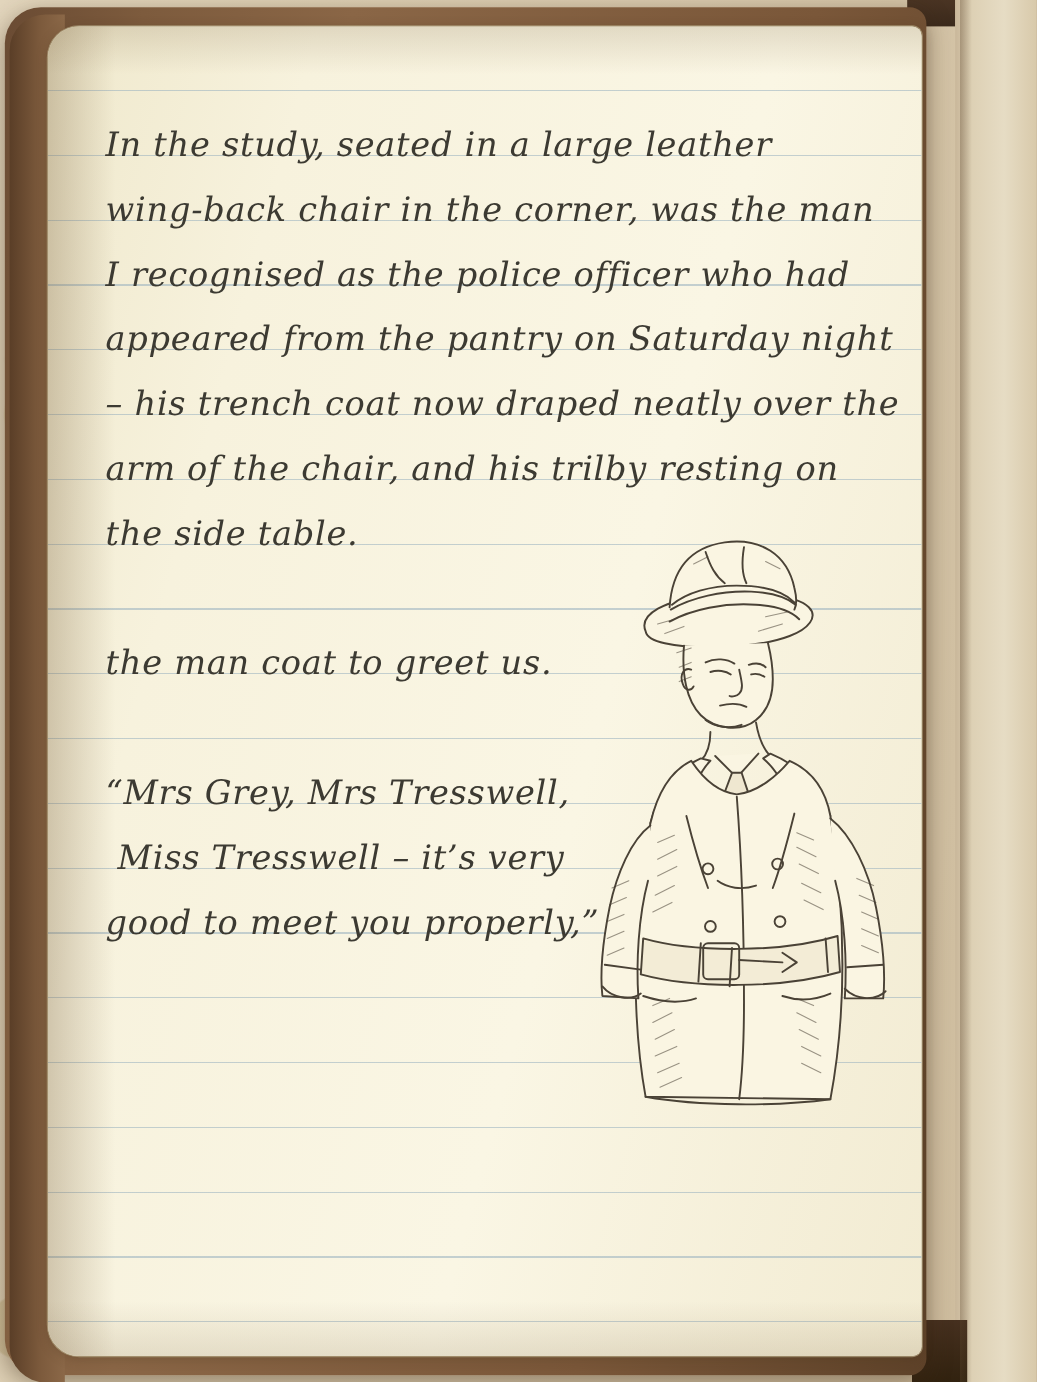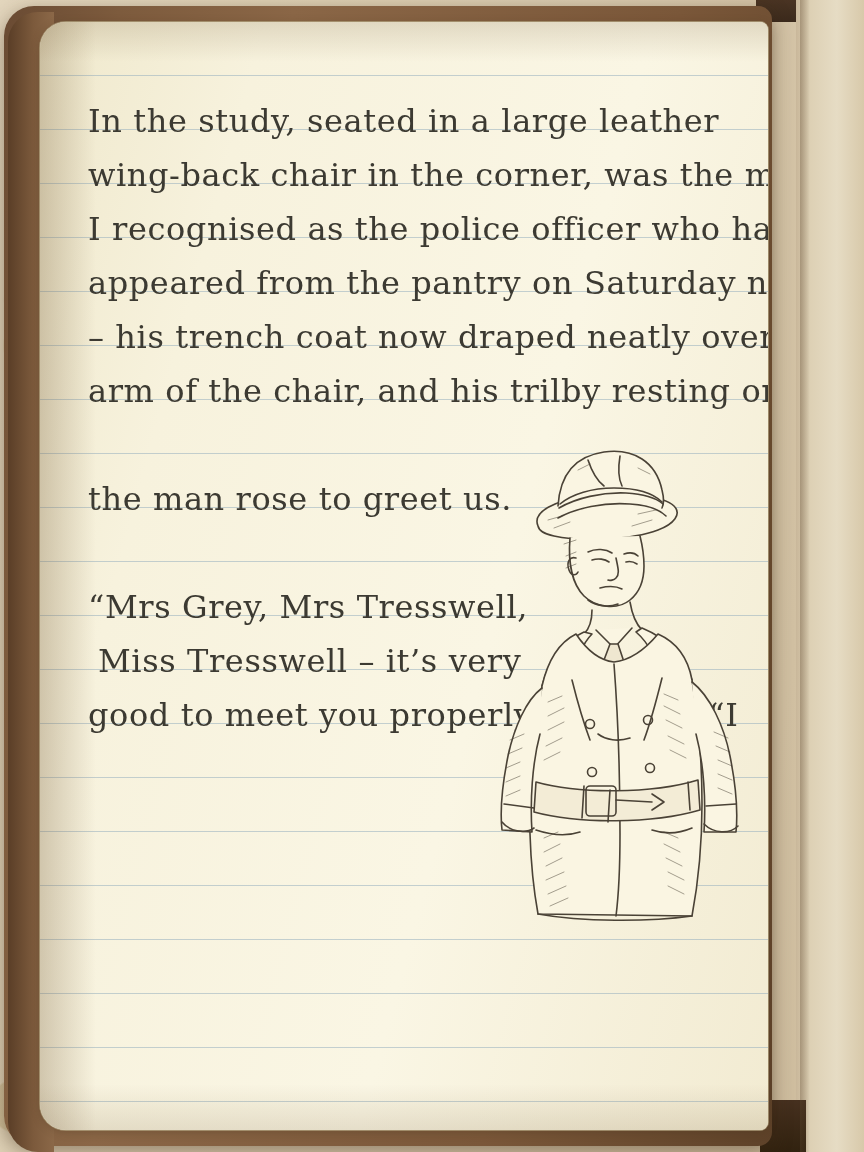--- a/index.html
+++ b/index.html
@@ -163,21 +163,22 @@
     width: 640px;
     z-index: 3;
   }
   .para {
     margin: 0 0 54px 0;
   }
   .hw-line {
     height: 54px;
     line-height: 54px;
     font-family: "DejaVu Serif", serif;
-    font-size: 32px;
+    font-style: italic;
+    font-size: 28px;
     letter-spacing: 0.6px;
     color: #3c3a32;
     white-space: nowrap;
   }
   .indent-1 { padding-left: 10px; }
 
   
   #illustration {
     position: absolute;
     left: 452px;
@@ -212,24 +213,25 @@
 
     <div id="handwriting">
 
       <div class="para">
         <div class="hw-line">In the study, seated in a large leather</div>
         <div class="hw-line">wing-back chair in the corner, was the man</div>
         <div class="hw-line">I recognised as the police officer who had</div>
         <div class="hw-line">appeared from the pantry on Saturday night</div>
         <div class="hw-line">– his trench coat now draped neatly over the</div>
         <div class="hw-line">arm of the chair, and his trilby resting on</div>
+        <div class="hw-line">the side table.</div>
       </div>
 
       <div class="para">
-        <div class="hw-line">the man rose to greet us.</div>
+        <div class="hw-line">the man coat to greet us.</div>
       </div>
 
       <div class="para">
         <div class="hw-line">“Mrs Grey, Mrs Tresswell,</div>
         <div class="hw-line indent-1"> Miss Tresswell – it’s very</div>
         <div class="hw-line">good to meet you properly,” he said. “I</div>
       </div>
 
     </div>
 

